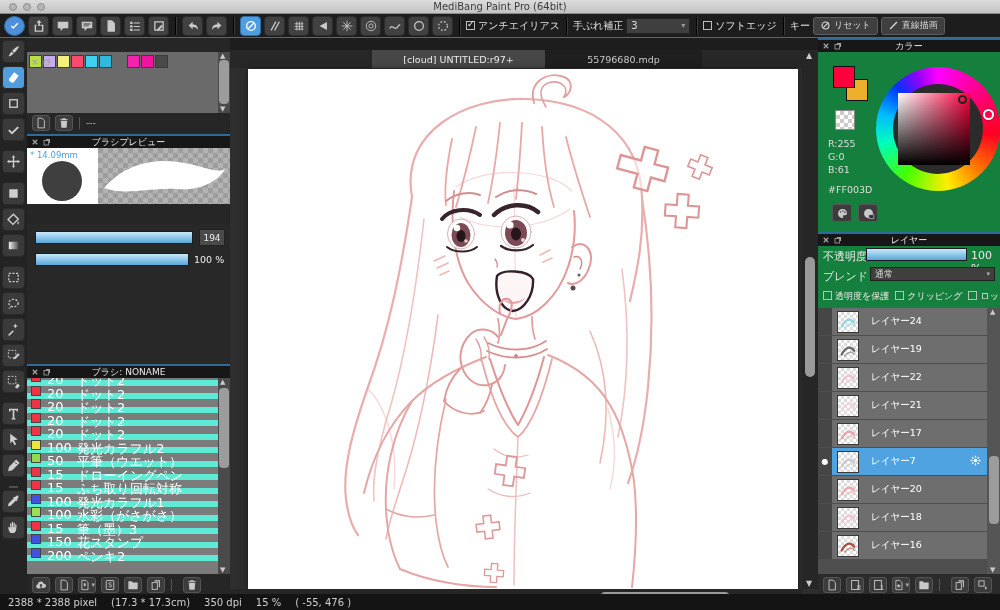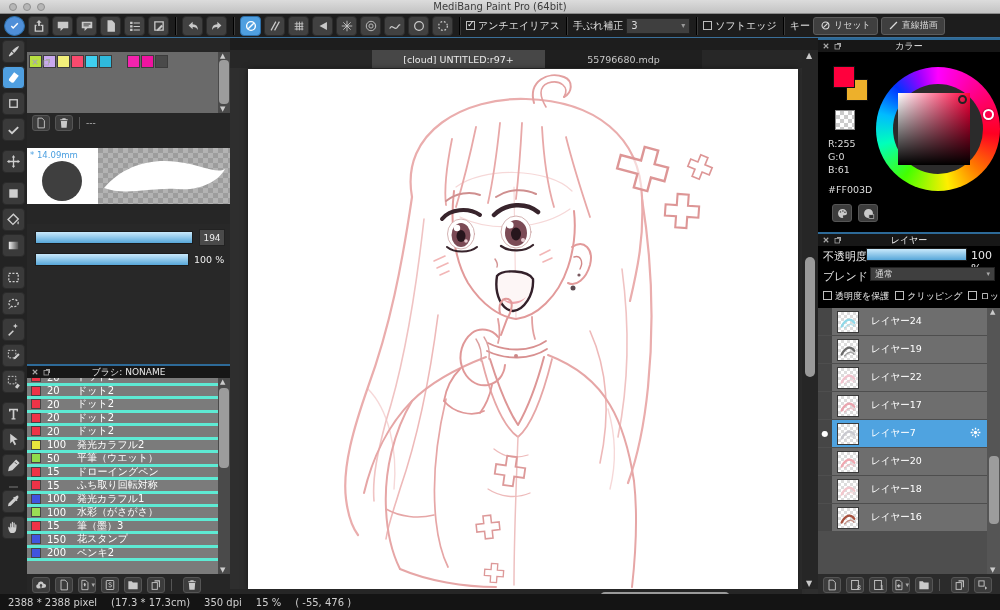--- a/index.html
+++ b/index.html
@@ -54,40 +54,40 @@
 #prev-circle{position:absolute;left:15px;top:13px;width:40px;height:40px;border-radius:50%;background:#3f3f3f}
 #prev-right{position:absolute;left:71px;top:0;width:132px;height:56px;background-color:#9d9d9d;background-image:linear-gradient(45deg,#b3b3b3 25%,transparent 25%,transparent 75%,#b3b3b3 75%),linear-gradient(45deg,#b3b3b3 25%,transparent 25%,transparent 75%,#b3b3b3 75%);background-position:0 0,5px 5px;background-size:10px 10px}
 #ctrl-head{top:172px}
 #ctrl-body{position:absolute;left:0;top:186px;width:203px;height:140px;background:#282828}
 .slider{position:absolute;height:13px;background:linear-gradient(#c9e9fb,#57a7d9);border:1px solid #1c1c1c}
 #ctrl-val{position:absolute;left:172px;top:5px;width:26px;height:17px;background:#4a4a4a;border:1px solid #222;color:#eee;font-size:9px;display:flex;align-items:center;justify-content:center}
 #ctrl-pct{position:absolute;left:167px;top:30px;color:#eee;font-size:9.5px}
 #blist-head{top:326px}
 #blist{position:absolute;left:0;top:340px;width:203px;height:196px;background:#7b7b7b;overflow:hidden}
 #blist-in{margin-top:-6px}
-.brow{height:13.5px;display:flex;align-items:center;border-bottom:3px solid #5eead4;color:#fff;font-size:10px}
+.brow{height:13.5px;display:flex;align-items:flex-start;border-bottom:6px solid #5eead4;color:#fff;font-size:13px}
 .brow .chip{width:10px;height:10px;margin-left:4px;border:1px solid #444}
 .brow .bsz{width:24px;text-align:left;margin-left:6px}
 .brow .bnm{margin-left:6px;white-space:nowrap}
 #bfoot{position:absolute;left:0;top:536px;width:203px;height:22px;background:#262626;display:flex;align-items:center}
 
 #canvasarea{position:absolute;left:230px;top:50px;width:588px;height:556px;background:#2e2e2e}
 #tabbar{position:absolute;left:0;top:0;width:588px;height:18px;background:#272727}
 .tab{position:absolute;top:0;height:18px;font-size:9.5px;display:flex;align-items:center;justify-content:center}
 #tab1{left:142px;width:173px;background:#474747;color:#ececec}
 #tab2{left:315px;width:157px;background:#1f1f1f;color:#c9c9c9}
 #page{position:absolute;left:18px;top:19px;width:550px;height:520px;background:#fff;box-shadow:0 0 6px rgba(0,0,0,.5)}
 #page svg{position:absolute;inset:0}
 #vscroll-cv{position:absolute;left:572px;top:0;width:16px;height:539px;background:#262626}
 #vthumb-cv{position:absolute;left:3px;top:207px;width:10px;height:120px;background:#9a9a9a;border-radius:5px}
 #hscroll-cv{position:absolute;left:0;top:539px;width:572px;height:17px;background:#262626}
 #hthumb-cv{position:absolute;left:370px;top:3px;width:130px;height:10px;background:#9a9a9a;border-radius:5px}
 .cvarrow{position:absolute;color:#c9c9c9;font-size:8px}
 
-#rightdock{position:absolute;left:818px;top:38px;width:182px;height:556px;background:#000000}
+#rightdock{position:absolute;left:818px;top:38px;width:182px;height:556px;background:#15803d}
 .phead2{position:absolute;left:0;width:182px;height:14px;background:#171717;border-top:2px solid #2d6a98;color:#e8e8e8;font-size:9px;display:flex;align-items:center}
 .phead2 .ttl{position:absolute;left:0;right:0;text-align:center}
 #color-body{position:absolute;left:0;top:14px;width:182px;height:180px}
 #fg-sw{position:absolute;left:15px;top:14px;width:22px;height:22px;border:1px solid #111;z-index:2}
 #bg-sw{position:absolute;left:28px;top:27px;width:22px;height:22px;border:1px solid #111}
 #tr-sw{position:absolute;left:17px;top:58px;width:20px;height:20px;border:1px solid #888;background-color:#fff;background-image:linear-gradient(45deg,#ccc 25%,transparent 25%,transparent 75%,#ccc 75%),linear-gradient(45deg,#ccc 25%,transparent 25%,transparent 75%,#ccc 75%);background-position:0 0,4px 4px;background-size:8px 8px}
 .ctext{position:absolute;left:10px;color:#ddd;font-size:9.5px}
 #wheel{position:absolute;left:58px;top:15px;width:124px;height:124px;border-radius:50%;background:conic-gradient(from 0deg,#ff00ff 0deg,#ff0066 60deg,#ff0022 95deg,#ff7700 135deg,#ffee00 170deg,#44ff00 215deg,#00ffbb 255deg,#00bbff 285deg,#0033ff 315deg,#9900ff 340deg,#ff00ff 360deg)}
 #wheel-hole{position:absolute;left:17px;top:17px;width:90px;height:90px;border-radius:50%;background:#2b2b2b}
 #hue-dot{position:absolute;left:107px;top:42px;width:11px;height:11px;border-radius:50%;border:2.5px solid #fff;background:transparent;box-shadow:0 0 2px rgba(0,0,0,.6)}
@@ -408,20 +408,34 @@
           <button class="fbtn">
             <svg viewBox="0 0 16 16">
               <path d="M6 1.8h4l.4 1.2H13v1.4H3V3h2.6zM3.8 5.4h8.4l-.7 9H4.5z"></path>
             </svg>
           </button>
         </span>
       <span class="fdiv"></span>
       <span class="lbl">---</span>
     </div>
 
+    <div class="phead" id="prev-head">
+      <span class="phico">
+          <svg viewBox="0 0 16 16">
+            <path d="M3.5 3.5L12.5 12.5M12.5 3.5L3.5 12.5" stroke="currentColor" stroke-width="2.2" fill="none"></path>
+          </svg>
+        </span>
+      <span class="phico">
+          <svg viewBox="0 0 16 16">
+            <rect x="2" y="5" width="9" height="9" fill="none" stroke="currentColor" stroke-width="1.6"></rect>
+            <path d="M6 2h8v8h-2V4H6z"></path>
+          </svg>
+        </span>
+      <span class="ttl">ブラシプレビュー</span>
+    </div>
     <div id="prev-body">
       <div id="prev-left">
         <span id="prev-size">* 14.09mm</span>
         <div id="prev-circle"></div>
       </div>
       <div id="prev-right">
         <svg viewBox="0 0 132 56" style="position:absolute;inset:0">
             <path d="M6 40 C25 18 52 10 80 14 C104 17 118 26 127 21 C120 34 101 43 79 41 C55 39 27 48 6 40 Z" fill="#fff"></path>
           </svg>
       </div>
@@ -800,20 +814,31 @@
                 <path d="M7 18 C10 13 15 12 18 16" fill="none" stroke="#f2c2cd" stroke-width="1.5" opacity="0.6"></path>
               </svg>
             </span>
      <span class="lname">レイヤー22</span>
 
    </div>
           <div class="lrow">
      <span class="gut"></span>
      <span class="lthumb">
               <svg viewBox="0 0 22 22">
+                <path d="M4 16 C8 8 14 6 18 12" fill="none" stroke="#f5d4da" stroke-width="2.5" stroke-linecap="round"></path>
+                <path d="M7 18 C10 13 15 12 18 16" fill="none" stroke="#f5d4da" stroke-width="1.5" opacity="0.6"></path>
+              </svg>
+            </span>
+     <span class="lname">レイヤー21</span>
+
+   </div>
+          <div class="lrow">
+     <span class="gut"></span>
+     <span class="lthumb">
+              <svg viewBox="0 0 22 22">
                 <path d="M4 16 C8 8 14 6 18 12" fill="none" stroke="#eaa4ae" stroke-width="2.5" stroke-linecap="round"></path>
                 <path d="M7 18 C10 13 15 12 18 16" fill="none" stroke="#eaa4ae" stroke-width="1.5" opacity="0.6"></path>
               </svg>
             </span>
      <span class="lname">レイヤー17</span>
 
    </div>
           <div class="lrow sel">
      <span class="gut">●</span>
      <span class="lthumb">

